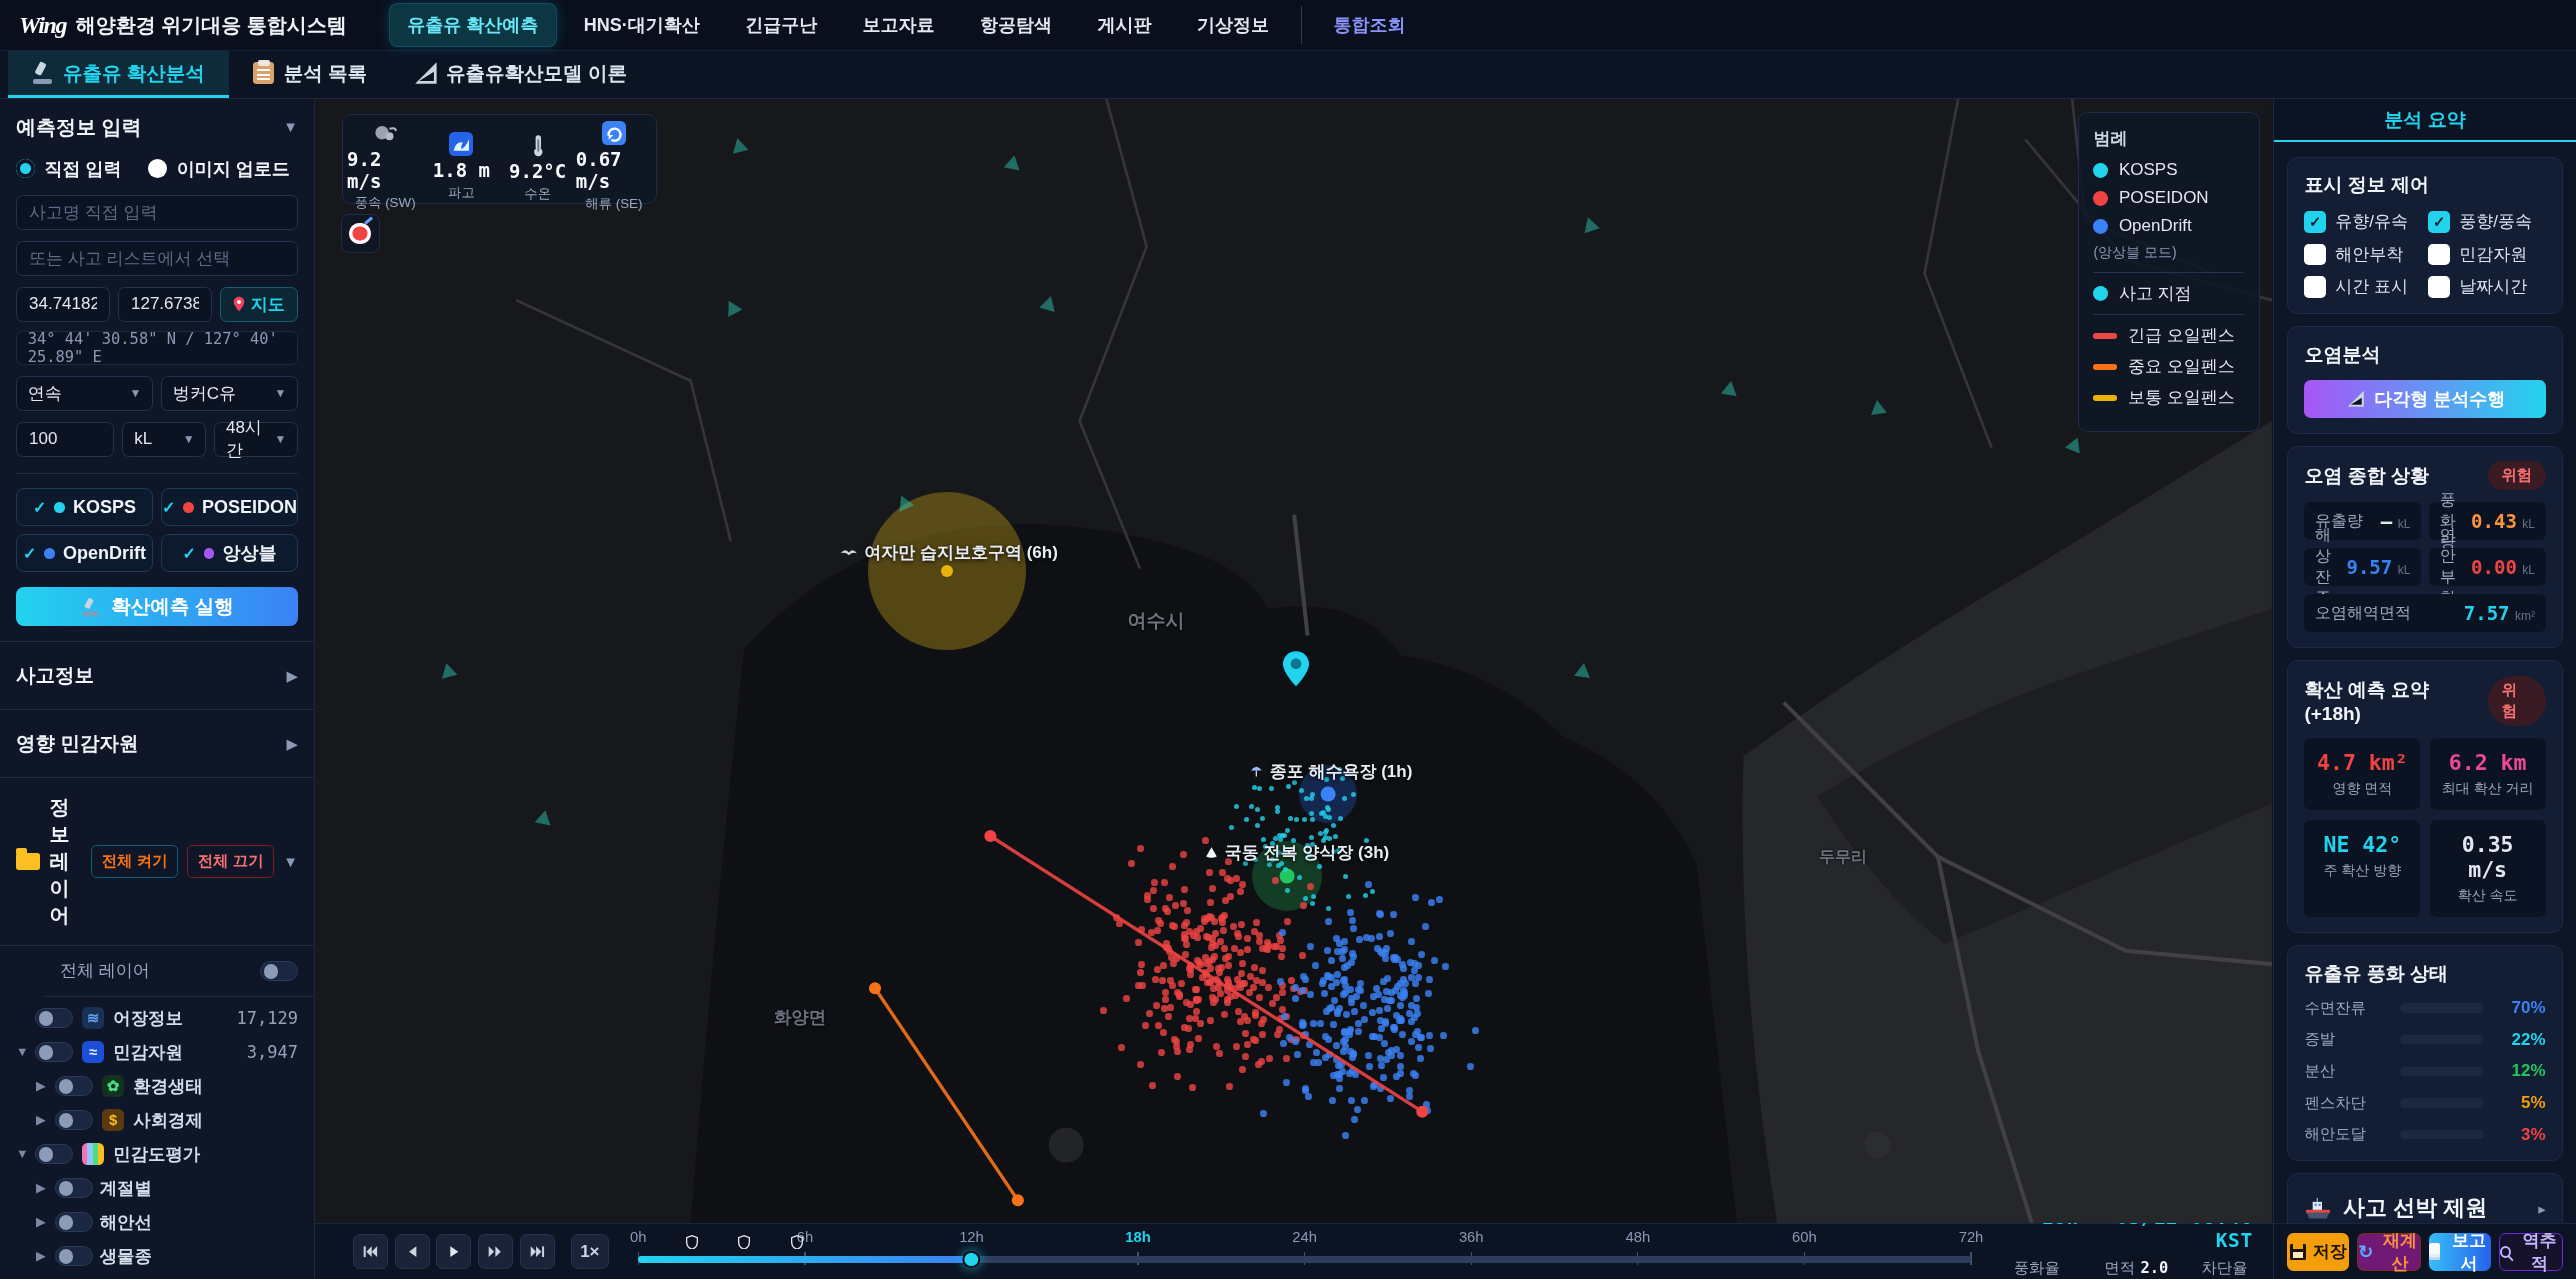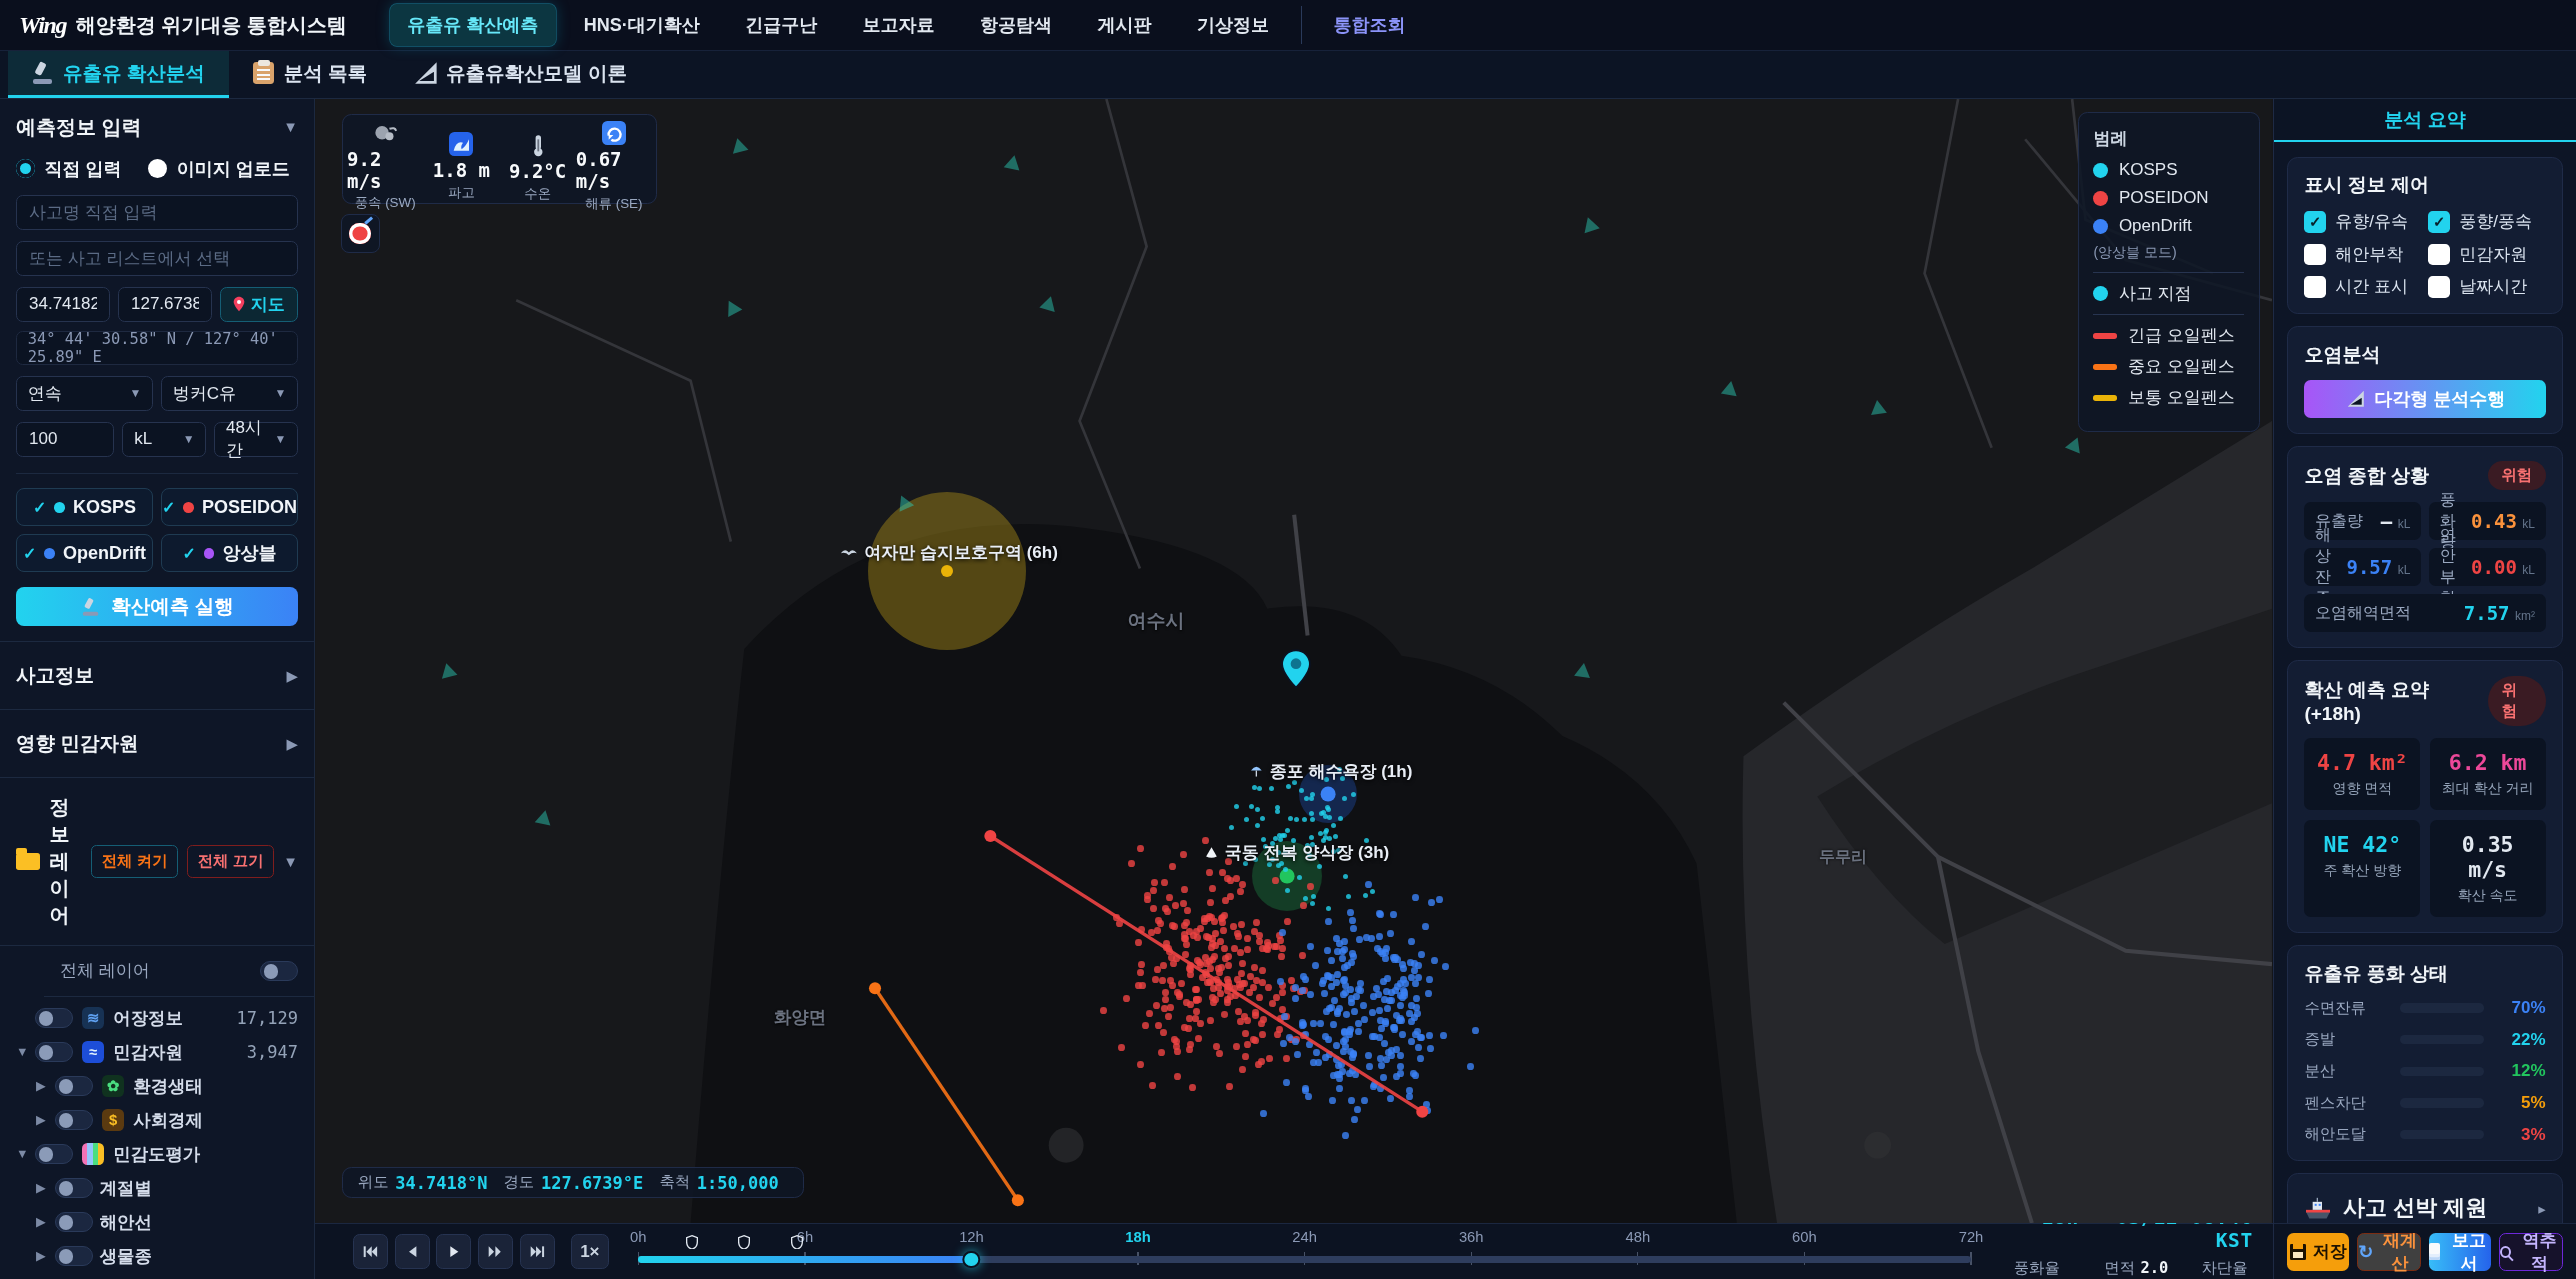--- a/index.html
+++ b/index.html
@@ -197,21 +197,21 @@
   .wrow .wl { width:85px; font-size:15.4px; color:#9aa8c0; flex:none; }
   .wtrack { flex:1; height:9.4px; border-radius:4.7px; background:#1c2840; overflow:hidden; }
   .wfill { height:100%; border-radius:4.7px; }
   .wpct { width:51px; text-align:right; font-size:17px; font-weight:bold; flex:none; }
   .mini-card { display:flex; align-items:center; gap:10.7px; padding:19px 16px; }
   .mini-card .card-title { flex:1; font-size:22px; }
   .actions { height:56px; flex:none; border-top:0.7px solid #1b2740; display:flex; align-items:center; gap:8px; padding:0 13.4px; background:#0c1322; }
   .act { flex:1; height:38px; border-radius:6.7px; font-size:17px; font-weight:bold; cursor:pointer;
     display:flex; align-items:center; justify-content:center; gap:6.7px; font-family:inherit; border:none; }
   .act.save { background:#f59e0b; color:#1d1202; }
-  .act.recalc { background:#404040; border:0.7px solid #7c2d12; color:#fb923c; }
+  .act.recalc { background:#701a75; border:0.7px solid #7c2d12; color:#fb923c; }
   .act.report { background:linear-gradient(90deg,#38bdf8,#2563eb); color:#fff; }
   .act.trace { background:#16122b; border:0.7px solid #6d28d9; color:#c4b5fd; }
   .i-save { width:16px; height:16px; background:#1d1202; position:relative; border-radius:1.3px; }
   .i-save::before { content:""; position:absolute; left:3.4px; top:0; width:9.4px; height:5.4px; background:#f59e0b; }
   .i-save::after { content:""; position:absolute; left:2.7px; bottom:1.3px; width:10.7px; height:6px; background:#fde8c0; }
   .i-recalc::before { content:"↻"; font-size:18px; color:#60a5fa; font-weight:bold; }
   .i-report { width:13.4px; height:17.4px; background:#f8fafc; border-radius:2px;
     box-shadow:inset 0 -2.7px 0 #bcd7f7, inset 0 -6px 0 #e3eefc; }
   .i-trace { width:12px; height:12px; border:2px solid #c4b5fd; border-radius:50%; position:relative; }
   .i-trace::after { content:""; position:absolute; right:-4.7px; bottom:-3.4px; width:6.7px; height:2px; background:#c4b5fd; transform:rotate(45deg); }
@@ -1199,28 +1199,20 @@
               <span class="llab">중요 오일펜스</span>
             </div>
 
             <div class="lrow">
               <span class="lline" style="background:#eab308"></span>
               <span class="llab">보통 오일펜스</span>
             </div>
           </div>
       </div>
 
-      <div class="coordbar panel">
-        <span class="cl">위도</span>
-          <span class="cv mono">34.7418°N</span>
-        <span class="cl">경도</span>
-          <span class="cv mono">127.6739°E</span>
-        <span class="cl">축척</span>
-          <span class="cv mono">1:50,000</span>
-      </div>
     </div>
 
     <div class="bottomstrip">
       <button class="pbtn">
         <svg width="14.8" height="13.4" viewBox="0 0 22 20">
             <rect x="1" y="2" width="3" height="16" fill="#cbd5e1"></rect>
             <path d="M13,2 L5,10 L13,18 Z" fill="#cbd5e1"></path>
             <path d="M21,2 L13,10 L21,18 Z" fill="#cbd5e1"></path>
           </svg>
       </button>

